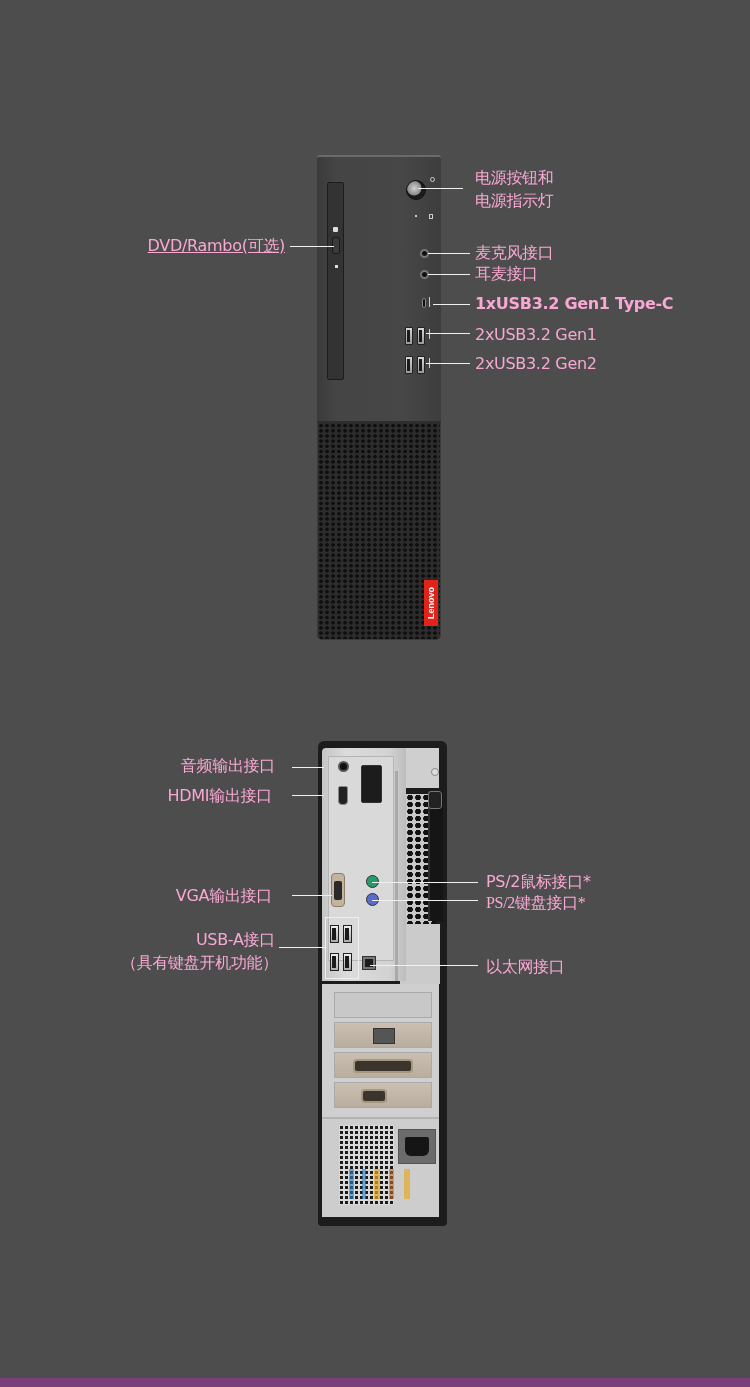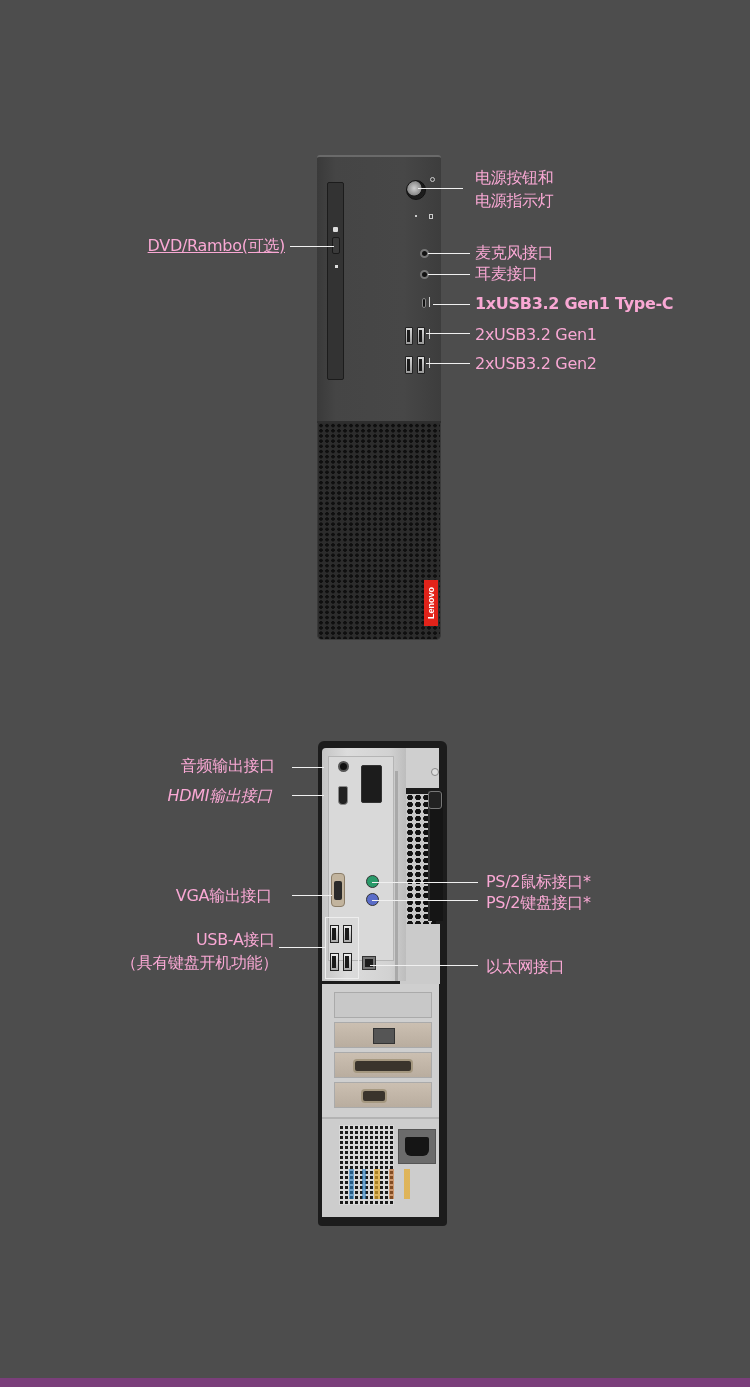--- a/index.html
+++ b/index.html
@@ -176,32 +176,32 @@
   <div class="psu">
     <div class="psu-vent"></div>
     <div class="psu-wires"></div>
     <div class="iec"></div>
   </div>
 </div>
 
 <div class="label right" style="left:123px; top:756px; width:152px;">音频输出接口</div>
 <div class="line" style="left:292px; top:767px; width:32px;"></div>
 
-<div class="label right" style="left:120px; top:786px; width:152px;font-style:italic;">HDMI输出接口</div>
+<div class="label right" style="left:120px; top:786px; width:152px;">HDMI输出接口</div>
 <div class="line" style="left:292px; top:795px; width:32px;"></div>
 
 <div class="label right" style="left:120px; top:886px; width:152px;">VGA输出接口</div>
 <div class="line" style="left:292px; top:895px; width:40px;"></div>
 
 <div class="label right" style="left:120px; top:930px; width:155px;">USB-A接口</div>
 <div class="label right" style="left:100px; top:953px; width:178px;">（具有键盘开机功能）</div>
 <div class="line" style="left:279px; top:947px; width:46px;"></div>
 
 <div class="label" style="left:486px; top:872px;">PS/2鼠标接口*</div>
 <div class="line" style="left:372px; top:882px; width:106px;"></div>
 
-<div class="label" style="left:486px; top:893px;">PS/2键盘接口*</div>
+<div class="label" style="left:486px; top:893px;font-family:Liberation Serif, serif;">PS/2键盘接口*</div>
 <div class="line" style="left:372px; top:900px; width:106px;"></div>
 
 <div class="label" style="left:486px; top:957px;">以太网接口</div>
 <div class="line" style="left:370px; top:965px; width:108px;"></div>
 
 <div class="bottom-stripe"></div>
 
 </body></html>

